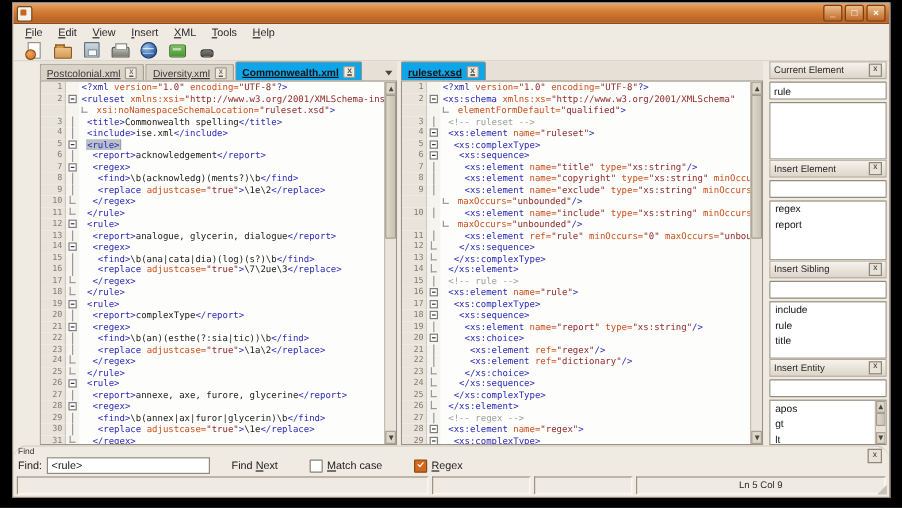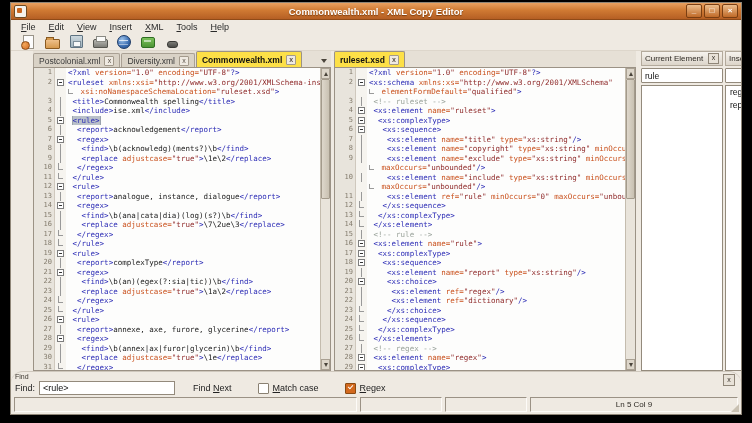--- a/index.html
+++ b/index.html
@@ -39,22 +39,22 @@
   .ic-validate::after{content:"";position:absolute;left:2px;top:2px;width:7px;height:3px;border-top:2px solid rgba(255,255,255,.55);}
   .ic-spellcheck{width:9px;height:5px;margin-top:5px;background:linear-gradient(180deg,#7b7b76,#4c4c48);border-radius:3px;border:1px solid #3a3a36;}
   
   .content{flex:1;display:flex;padding-left:22px;overflow:hidden;}
   .notebook{display:flex;flex-direction:column;overflow:hidden;}
   .nb-left{flex:0 0 298px;}
   .nb-right{flex:0 0 302px;}
   .sash{flex:0 0 3px;}
   .tabstrip{height:16px;flex:0 0 16px;display:flex;align-items:flex-end;background:#e6e0d6;position:relative;}
   .tab{display:flex;align-items:center;gap:4px;height:13px;padding:0 5px;margin-right:1px;margin-top:2px;
-       background:#d9d2c6;border:1px solid #a9a094;border-bottom:none;font-size:8.5px;color:#3a3a3a;border-radius:2px 2px 0 0;}
-  .tab.active{background:#fde047;font-weight:bold;height:15px;margin-top:1px;border-color:#9b9285;color:#111;}
+       background:#d9d2c6;border:1px solid #a9a094;border-bottom:none;font-size:8.5px;color:#3a3a3a;border-radius:2px 2px 0 0;text-decoration:underline;}
+  .tab.active{background:#0ea5e9;font-weight:bold;height:15px;margin-top:1px;border-color:#9b9285;color:#111;}
   .tab-close{width:8px;height:8px;border:1px solid #a39a8c;background:#efeae2;color:#5a5248;font-size:7px;line-height:7px;text-align:center;border-radius:1px;}
   .tab-dropdown{margin-left:auto;width:14px;height:13px;display:flex;align-items:center;justify-content:center;}
   .tab-dropdown::after{content:"";width:0;height:0;border-left:3px solid transparent;border-right:3px solid transparent;border-top:4px solid #4a443b;}
   .editor{flex:1;background:#fdfdfc;border:1px solid #9b9285;display:flex;overflow:hidden;position:relative;}
   .ed-lines{flex:1;overflow:hidden;}
   .ed-row{display:flex;height:9.5px;line-height:9.5px;}
   .ed-num{flex:0 0 18px;background:#e8e4dc;color:#837b6c;font-size:7px;text-align:right;padding-right:2px;
           border-right:1px solid #cfc8bd;font-family:"DejaVu Sans Mono",monospace;}
   .ed-fold{flex:0 0 11px;background:#f6f4ef;display:flex;align-items:center;justify-content:center;position:relative;}
   .fold-box{width:7px;height:7px;background:#fff;border:1px solid #7d7d7d;position:relative;box-sizing:border-box;}
@@ -66,21 +66,21 @@
   .sy-t{color:#2b2bb5;} .sy-a{color:#c9501c;} .sy-v{color:#8f2a2a;} .sy-x{color:#1a1a1a;} .sy-c{color:#9aa39b;}
   .sel{background:#b9c0c9;outline:1px solid #9aa2ac;}
   
   .vscroll{flex:0 0 9px;background:#e9e4db;border-left:1px solid #c4bcae;display:flex;flex-direction:column;}
   .sb-btn{flex:0 0 9px;background:#ddd6ca;border:1px solid #aaa193;display:flex;align-items:center;justify-content:center;}
   .sb-up::after{content:"";width:0;height:0;border-left:2.5px solid transparent;border-right:2.5px solid transparent;border-bottom:4px solid #4a443b;}
   .sb-dn::after{content:"";width:0;height:0;border-left:2.5px solid transparent;border-right:2.5px solid transparent;border-top:4px solid #4a443b;}
   .sb-track{flex:1;position:relative;}
   .sb-thumb{position:absolute;left:0;right:0;top:0;height:42%;background:linear-gradient(90deg,#ded7cb,#c9c1b2);border:1px solid #a39a8b;border-radius:1px;}
   
-  .sidebar{flex:1;display:flex;flex-direction:row;overflow:hidden;padding:0 1px;}
+  .sidebar{flex:1;display:flex;flex-direction:column;overflow:hidden;padding:0 1px;}
   .panel{display:flex;flex-direction:column;overflow:hidden;margin:0 1px;}
   .panel-1{flex:0 0 82px;} .panel-2{flex:0 0 84px;} .panel-3{flex:0 0 82px;} .panel-4{flex:1;}
   .panel-hd{flex:0 0 13px;background:linear-gradient(180deg,#f6f3ee,#dcd5ca);border:1px solid #b3aa9c;
             display:flex;align-items:center;font-size:8px;color:#2e2a24;padding:0 3px;}
   .panel-x{margin-left:auto;width:9px;height:9px;border:1px solid #8f8678;background:#e8e2d8;color:#3a342c;
            font-size:7px;line-height:8px;text-align:center;}
   .panel-input{flex:0 0 13px;margin:2px 0;background:#fff;border:1px solid #938a7c;font-size:8.5px;
                font-family:"Liberation Sans",sans-serif;padding:0 3px;color:#111;border-radius:1px;}
   .panel-list{flex:1;background:#fff;border:1px solid #938a7c;overflow:hidden;position:relative;}
   .list-item{height:13px;line-height:13px;font-size:8.5px;padding-left:4px;color:#111;}
@@ -111,21 +111,20 @@
                border-left:8px solid transparent;border-bottom:8px solid #c9c1b2;}
 </style>
 </head>
 <body>
 
 <div id="stage">
   <div class="window">
 
     <div class="titlebar">
       <span class="win-icon"></span>
-      <span class="title-text">Commonwealth.xml - XML Copy Editor</span>
       <span class="win-btns">
           <span class="win-btn">_</span>
           <span class="win-btn">□</span>
           <span class="win-btn">×</span>
         </span>
     </div>
 
     <div class="menubar">
         <span class="menu-item"><u>F</u>ile</span>
         <span class="menu-item"><u>E</u>dit</span>
@@ -266,21 +265,21 @@
                 <span class="ed-fold">
                   <span class="fold-box"></span>
                 </span>
                 <span class="ed-code"> <span class="sy-t">&lt;rule&gt;</span></span>
               </div>
               <div class="ed-row">
                 <span class="ed-num">13</span>
                 <span class="ed-fold">
                   <span class="fold-line"></span>
                 </span>
-                <span class="ed-code">  <span class="sy-t">&lt;report&gt;</span><span class="sy-x">analogue, instance, dialogue</span><span class="sy-t">&lt;/report&gt;</span></span>
+                <span class="ed-code">  <span class="sy-t">&lt;report&gt;</span><span class="sy-x">analogue, glycerin, dialogue</span><span class="sy-t">&lt;/report&gt;</span></span>
               </div>
               <div class="ed-row">
                 <span class="ed-num">14</span>
                 <span class="ed-fold">
                   <span class="fold-box"></span>
                 </span>
                 <span class="ed-code">  <span class="sy-t">&lt;regex&gt;</span></span>
               </div>
               <div class="ed-row">
                 <span class="ed-num">15</span>
@@ -329,21 +328,21 @@
                 <span class="ed-fold">
                   <span class="fold-box"></span>
                 </span>
                 <span class="ed-code">  <span class="sy-t">&lt;regex&gt;</span></span>
               </div>
               <div class="ed-row">
                 <span class="ed-num">22</span>
                 <span class="ed-fold">
                   <span class="fold-line"></span>
                 </span>
-                <span class="ed-code">   <span class="sy-t">&lt;find&gt;</span><span class="sy-x">\b(an)(egex(?:sia|tic))\b</span><span class="sy-t">&lt;/find&gt;</span></span>
+                <span class="ed-code">   <span class="sy-t">&lt;find&gt;</span><span class="sy-x">\b(an)(esthe(?:sia|tic))\b</span><span class="sy-t">&lt;/find&gt;</span></span>
               </div>
               <div class="ed-row">
                 <span class="ed-num">23</span>
                 <span class="ed-fold">
                   <span class="fold-line"></span>
                 </span>
                 <span class="ed-code">   <span class="sy-t">&lt;replace </span><span class="sy-a">adjustcase=</span><span class="sy-v">"true"</span><span class="sy-t">&gt;</span><span class="sy-x">\1a\2</span><span class="sy-t">&lt;/replace&gt;</span></span>
               </div>
               <div class="ed-row">
                 <span class="ed-num">24</span>

